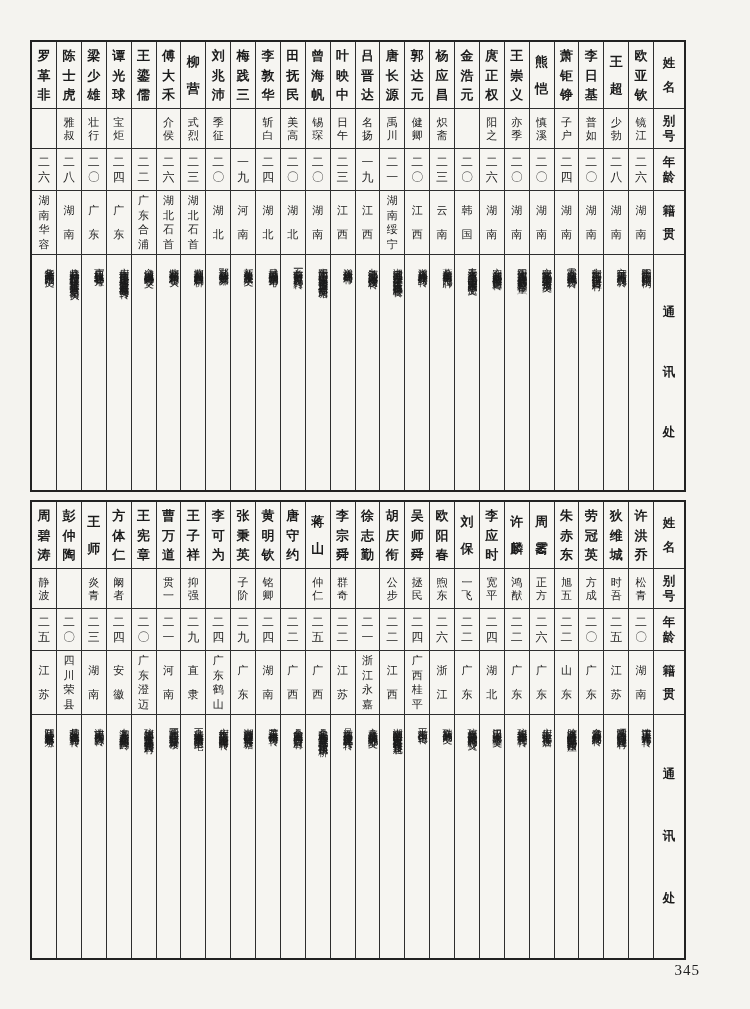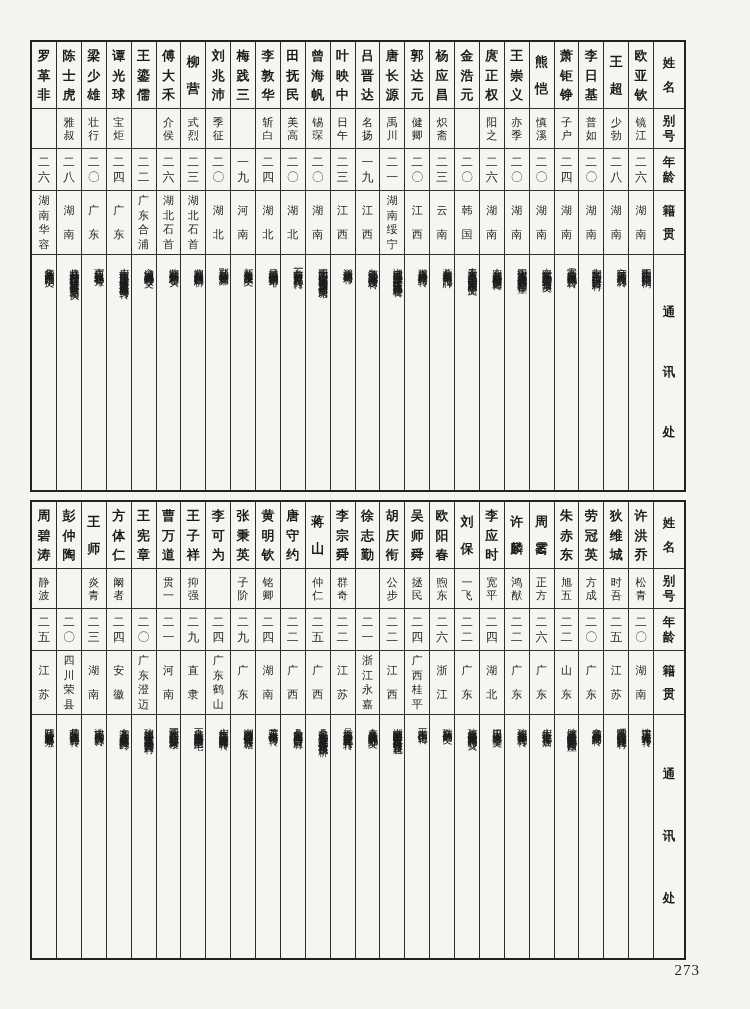--- a/index.html
+++ b/index.html
@@ -1093,14 +1093,14 @@
           <span class="ch">二</span>
           <span class="ch">五</span>
         </div>
         <div class="cell c-origin">
           <span class="ch">江</span>
           <span class="ch">苏</span>
         </div>
         <div class="cell c-addr">江阴县后膛镇东巷春泉号</div>
       </div>
     </div>
-  <div class="page-number">273</div>
+  <div class="page-number">345</div>
 </div>
 
 </body></html>

